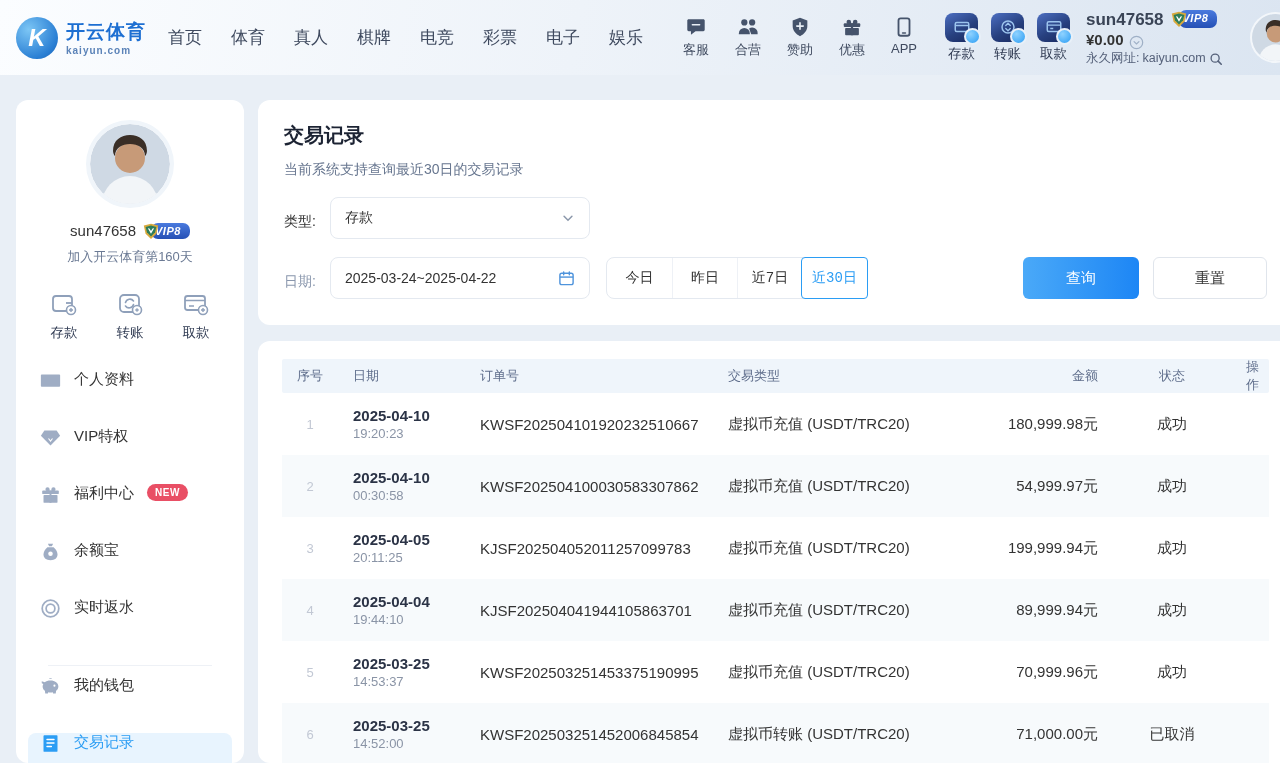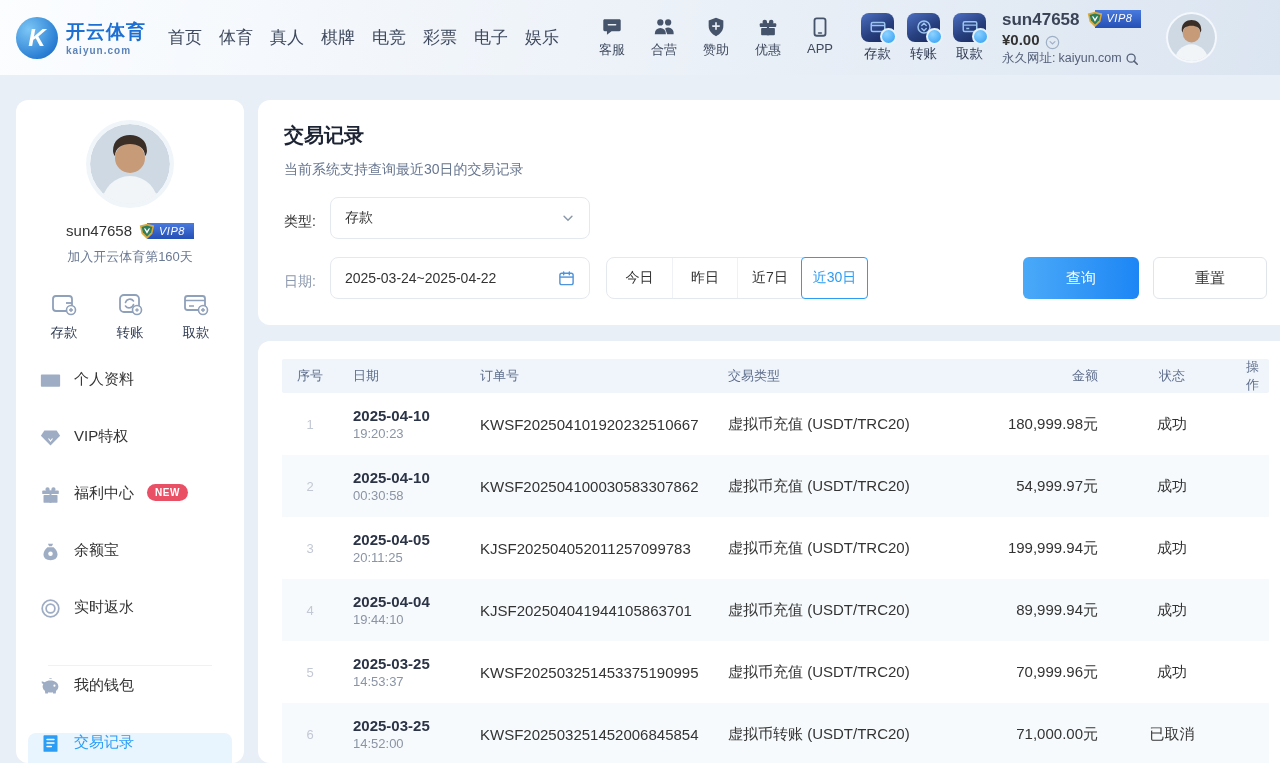--- a/index.html
+++ b/index.html
@@ -14,42 +14,42 @@
   
   .topbar{height:75px;display:flex;align-items:center;padding:0 14px 0 16px;
     background:linear-gradient(100deg,#fbfdff 0%,#eef3f9 45%,#dbe5f1 100%);}
   .logo{display:flex;align-items:center;gap:8px;min-width:138px;}
   .logo-mark{width:42px;height:42px;border-radius:50%;
     background:radial-gradient(circle at 30% 30%,#7cc6f5,#2a7fd4 70%,#1b5fb0);
     color:#fff;display:flex;align-items:center;justify-content:center;
     font-weight:bold;font-size:24px;font-style:italic;}
   .logo-text .brand{font-size:19px;font-weight:bold;color:#1d6fd2;letter-spacing:1px;}
   .logo-text .domain{font-size:10px;font-weight:bold;color:#5b83b8;letter-spacing:1px;}
-  .main-nav{display:flex;gap:17px;margin-left:14px;}
+  .main-nav{display:flex;gap:29px;margin-left:14px;}
   .main-nav .nav-item{font-size:17px;font-weight:500;color:#3f4a5f;cursor:pointer;white-space:nowrap;}
   .quick-icons{display:flex;gap:14px;margin-left:34px;}
   .quick-item{display:flex;flex-direction:column;align-items:center;gap:3px;cursor:pointer;width:38px;}
   .quick-item .qi{color:#45536b;height:22px;display:flex;align-items:flex-end;}
   .quick-item .ql{font-size:13px;color:#3f4a5f;white-space:nowrap;}
   .wallet3d-group{display:flex;gap:13px;margin-left:22px;}
   .w3d{display:flex;flex-direction:column;align-items:center;gap:3px;cursor:pointer;}
   .w3d .cube{width:33px;height:29px;border-radius:8px;position:relative;
     background:linear-gradient(150deg,#4d6fc2 0%,#27407f 55%,#17275c 100%);
     display:flex;align-items:center;justify-content:center;color:#9cc4ee;}
   .w3d .cube::after{content:"";position:absolute;right:-3px;bottom:-3px;width:13px;height:13px;
     border-radius:50%;background:radial-gradient(circle at 35% 30%,#8fd2ff,#2b9df4);
     border:2px solid #e8f0f8;}
   .w3d .wl{font-size:13.5px;color:#2f3a52;}
   .user-block{margin-left:16px;line-height:1.25;min-width:158px;}
   .user-line1{display:flex;align-items:center;gap:6px;}
   .user-name{font-size:17px;font-weight:600;color:#3a4456;}
   .vip-badge{display:inline-flex;align-items:center;position:relative;height:16px;cursor:pointer;}
   .vip-shield{width:18px;height:18px;z-index:2;}
-  .vip-pill{background:linear-gradient(180deg,#4a7ade,#2550b5);color:#fff;font-size:11px;font-weight:normal;
-    font-style:italic;border-radius:0;padding:2px 9px 2px 12px;margin-left:-9px;letter-spacing:.5px;}
+  .vip-pill{background:linear-gradient(180deg,#4a7ade,#2550b5);color:#fff;font-size:11px;font-weight:bold;
+    font-style:italic;border-radius:7px;padding:2px 9px 2px 4px;margin-left:-9px;letter-spacing:.5px;}
   .user-line2{display:flex;align-items:flex-end;gap:5px;margin-top:1px;}
   .balance{font-size:15px;font-weight:bold;color:#333;}
   .balance-drop{color:#9fb0c6;}
   .user-line3{display:flex;align-items:center;gap:3px;font-size:12.5px;color:#55617a;margin-top:1px;}
   .topbar .avatar{width:47px;height:47px;border-radius:50%;overflow:hidden;margin-left:8px;flex:none;
     box-shadow:0 0 0 2px #ffffffaa;cursor:pointer;}
 
   
   .layout{display:flex;padding:25px 26px 0 16px;gap:14px;height:688px;}
   .sidebar{width:228px;background:#fff;border-radius:12px;padding:24px 0 0;flex:none;height:100%;overflow:hidden;}
@@ -79,21 +79,21 @@
   .page-title{font-size:20px;font-weight:bold;color:#1c2333;}
   .page-subtitle{font-size:14px;color:#67768f;margin-top:12px;}
   .f-row{display:flex;align-items:center;margin-top:18px;}
   .f-label{width:46px;font-size:14px;color:#333;flex:none;margin-top:8px;}
   .f-label.lite{color:#8a97ad;}
   .select-box,.date-box{width:260px;height:42px;border:1px solid #e4e9f0;border-radius:8px;
     display:flex;align-items:center;padding:0 14px;gap:8px;cursor:pointer;background:#fff;}
   .select-box .sel-val,.date-box .date-val{flex:1;font-size:14px;color:#333;}
   .chev{color:#8b97aa;}
   .cal{color:#4f94dc;}
-  .seg-group{display:flex;border:1px solid #e4e9f0;border-radius:8px;margin-left:16px;height:42px;overflow:visible;}
+  .seg-group{display:flex;border:1px solid #e4e9f0;border-radius:8px;margin-left:16px;height:42px;overflow:visible;font-family:Liberation Mono, monospace;}
   .seg{width:65px;display:flex;align-items:center;justify-content:center;font-size:14px;color:#333;
     cursor:pointer;border-left:1px solid #eef1f6;}
   .seg:first-child{border-left:none;}
   .seg.active{color:var(--accent);border:1px solid var(--accent);border-radius:4px;margin:-1px;width:67px;background:#fff;}
   .f-actions{margin-left:auto;display:flex;gap:14px;}
   .btn{height:42px;border-radius:6px;font-size:15px;display:flex;align-items:center;justify-content:center;cursor:pointer;}
   .btn-query{width:116px;color:#fff;background:linear-gradient(90deg,#4aa9f8,#1d86f5);font-weight:500;}
   .btn-reset{width:114px;color:#333;background:#fff;border:1px solid #e0e5ec;}
 
   

